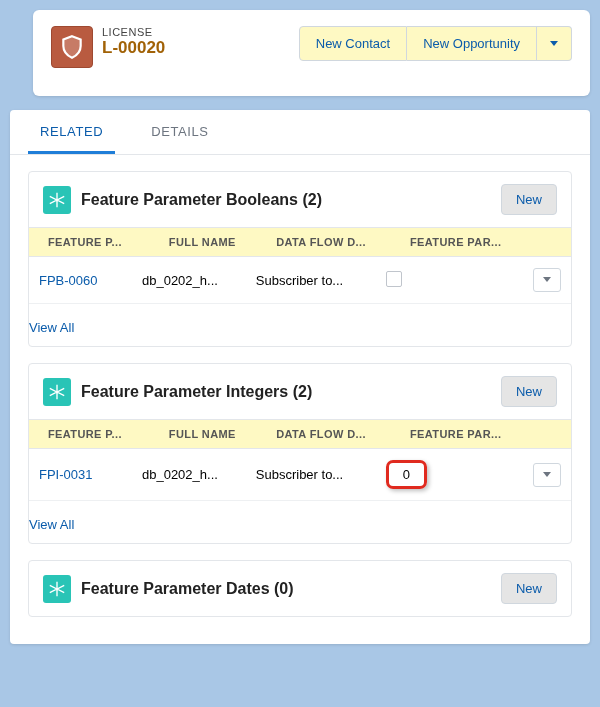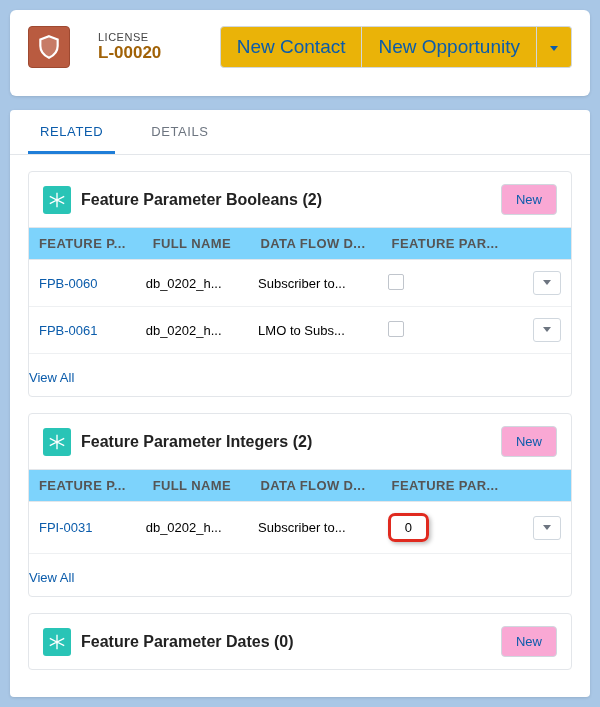--- a/index.html
+++ b/index.html
@@ -1,38 +1,38 @@
 <!DOCTYPE html>
 <html><head>
 <meta charset="utf-8">
 <style>
   * { box-sizing: border-box; margin: 0; padding: 0; }
   body { font-family: -apple-system, BlinkMacSystemFont, "Segoe UI", Arial, sans-serif; background: #a9c7e6; width: 600px; height: 707px; padding: 10px; position: relative; }
-  .header-card { background: #fff; border-radius: 6px; padding: 16px 18px 28px; box-shadow: 0 1px 3px rgba(0,0,0,.12); display:flex; align-items:center; gap:28px; }
+  .header-card { background: #fff; border-radius: 6px; padding: 16px 18px 28px; box-shadow: 0 1px 3px rgba(0,0,0,.12); display:flex; align-items:flex-start; gap:9px;margin-left:23px; }
   .record-icon { width:42px; height:42px; background:#b95b40; border:1px solid #9e4931; border-radius:4px; display:flex; align-items:center; justify-content:center; }
   .record-icon svg { width:26px; height:26px; }
   .record-meta { flex:0 0 auto; }
   .record-type { font-size:11px; letter-spacing:.5px; color:#444; font-weight:400; text-transform:uppercase; }
   .record-name { font-size:17px; font-weight:700; color:#a16207; }
   .header-actions { margin-left:auto; display:flex; align-items:center; }
-  .header-actions .hbtn { border:1px solid #d0d7de; border-left-width:0; background:#eab308; color:#0b5cab; padding:9px 16px; font-size:19px; cursor:pointer; }
+  .header-actions .hbtn { border:1px solid #d0d7de; border-left-width:0; background:#fef9c3; color:#0b5cab; padding:9px 16px; font-size:13px; cursor:pointer; }
   .header-actions .hbtn:first-child { border-left-width:1px; border-radius:4px 0 0 4px; }
   .header-actions .hbtn.more { border-radius:0 4px 4px 0; padding:9px 12px; }
   .panel { background:#fff; border-radius:4px; margin-top:14px; box-shadow:0 1px 3px rgba(0,0,0,.12); padding-bottom:20px; }
   .tabs { display:flex; border-bottom:1px solid #e3e6ea; padding:0 18px; }
   .tab { padding:14px 12px 12px; margin-right:24px; font-size:13px; letter-spacing:.6px; color:#6d7580; cursor:pointer; border-bottom:3px solid transparent; }
   .tab.active { color:#0b5cab; border-bottom-color:#1f7ed8; font-weight:500; }
   .rel-card { border:1px solid #e3e6ea; border-radius:4px; margin:16px 18px 7px; background:#fff; }
   .rel-head { display:flex; align-items:center; padding:12px 14px; gap:10px; }
   .rel-icon { width:28px; height:28px; background:#29c4b6; border-radius:3px; display:flex; align-items:center; justify-content:center; }
   .rel-icon svg { width:18px; height:18px; }
   .rel-title { font-size:16px; font-weight:700; color:#222; }
-  .new-btn { margin-left:auto; border:1px solid #d0d7de; border-radius:4px; background:#f9a8d4; color:#0b5cab; padding:7px 14px; font-size:13px; cursor:pointer; }
+  .new-btn { margin-left:auto; border:1px solid #d0d7de; border-radius:4px; background:#e5e5e5; color:#0b5cab; padding:7px 14px; font-size:13px; cursor:pointer; }
   .tbl { width:100%; border-collapse:collapse; }
-  .tbl th { text-align:center; font-size:13px; letter-spacing:.4px; color:#555; font-weight:600; padding:8px 10px; background:#7dd3fc; border-top:1px solid #e3e6ea; border-bottom:1px solid #e3e6ea; text-transform:uppercase; overflow:hidden; text-overflow:ellipsis; white-space:nowrap; }
+  .tbl th { text-align:right; font-size:11px; letter-spacing:.4px; color:#555; font-weight:600; padding:8px 10px; background:#fef9c3; border-top:1px solid #e3e6ea; border-bottom:1px solid #e3e6ea; text-transform:uppercase; overflow:hidden; text-overflow:ellipsis; white-space:nowrap; }
   .tbl td { padding:11px 10px; font-size:13px; border-bottom:1px solid #eef0f2; white-space:nowrap; overflow:hidden; text-overflow:ellipsis; }
   .tbl td.link a { color:#0b5cab; text-decoration:none; cursor:pointer; }
   .cb { width:16px; height:16px; border:1px solid #c0c5cc; border-radius:2px; display:inline-block; background:#fff; }
   .row-menu { width:28px; height:24px; border:1px solid #d0d7de; border-radius:3px; background:#fff; display:inline-flex; align-items:center; justify-content:center; cursor:pointer; }
   .row-menu svg { width:10px; height:8px; }
   .view-all { text-align:left; padding:14px 0 10px; }
   .view-all a { color:#0b5cab; font-size:13px; text-decoration:none; cursor:pointer; }
   .hl { border:3px solid #e02a1f; border-radius:7px; padding:4px 14px; display:inline-block; box-shadow:2px 2px 4px rgba(0,0,0,.25); }
   .col-p { width:19%; } .col-n { width:21%; } .col-d { width:24%; } .col-v { width:25%; } .col-a { width:11%; text-align:right; }
 </style>
@@ -91,31 +91,20 @@
           <td class="link"><a>FPB-0060</a></td>
           <td>db_0202_h...</td>
           <td>Subscriber to...</td>
           <td><span class="cb"></span></td>
           <td class="col-a"><span class="row-menu">
                 <svg viewBox="0 0 10 8">
                   <path d="M1 1 L5 6 L9 1" fill="#6d7580"></path>
                 </svg>
               </span></td>
         </tr>
-        <tr>
-          <td class="link"><a>FPB-0061</a></td>
-          <td>db_0202_h...</td>
-          <td>LMO to Subs...</td>
-          <td><span class="cb"></span></td>
-          <td class="col-a"><span class="row-menu">
-                <svg viewBox="0 0 10 8">
-                  <path d="M1 1 L5 6 L9 1" fill="#6d7580"></path>
-                </svg>
-              </span></td>
-        </tr>
       </tbody>
     </table>
     <div class="view-all"><a>View All</a></div>
   </div>
 
   <div class="rel-card">
     <div class="rel-head">
       <div class="rel-icon">
         <svg viewBox="0 0 20 20" fill="#fff">
             <path d="M10 2v16M2 6l8 4 8-4M2 14l8-4 8 4" stroke="#fff" stroke-width="1.5" fill="none"></path>

